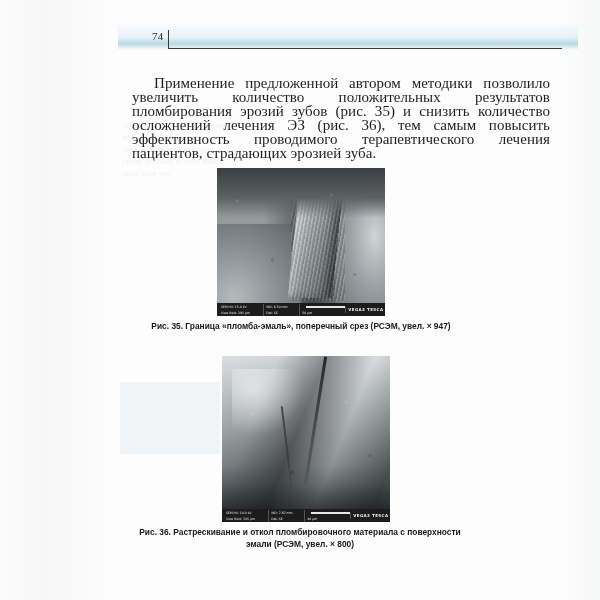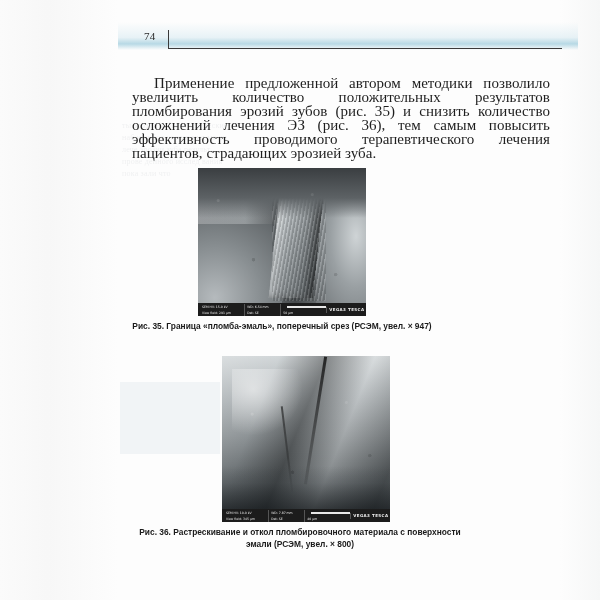--- a/index.html
+++ b/index.html
@@ -66,21 +66,21 @@
   
   .header {
     position: absolute;
     left: 132px;
     top: 30px;
     width: 430px;
     height: 22px;
   }
   .page-number {
     position: absolute;
-    left: 12px;
+    left: 20px;
     top: 0;
     font-size: 11px;
     color: #2b2b2b;
     letter-spacing: 0.3px;
   }
   .header-rule {
     position: absolute;
     left: 36px;
     top: 18px;
     width: 394px;
@@ -283,21 +283,21 @@
   <div class="ghost-block"></div>
 
   <div class="header">
     <div class="page-number">74</div>
     <div class="header-rule-v"></div>
     <div class="header-rule"></div>
   </div>
 
   <div class="body-text">Применение предложенной автором методики позволило увеличить количество положительных результатов пломбирования эрозий зубов (рис. 35) и снизить количество осложнений лечения ЭЗ (рис. 36), тем самым повысить эффективность проводимого терапевтического лечения пациентов, страдающих эрозией зуба.</div>
 
-  <div class="figure" style="left:198px; top:168px; width:200px;">
+  <div class="figure" style="left:217px; top:168px; width:200px;">
     <div class="fig-img" style="width:168px; height:148px;">
       <div class="sem1">
         <div class="left-mass"></div>
         <div class="right-mass"></div>
         <div class="crystal"></div>
         <div class="striations"></div>
         <div class="top-dark"></div>
         <div class="grain"></div>
       </div>
       <div class="sem-caption-bar">

